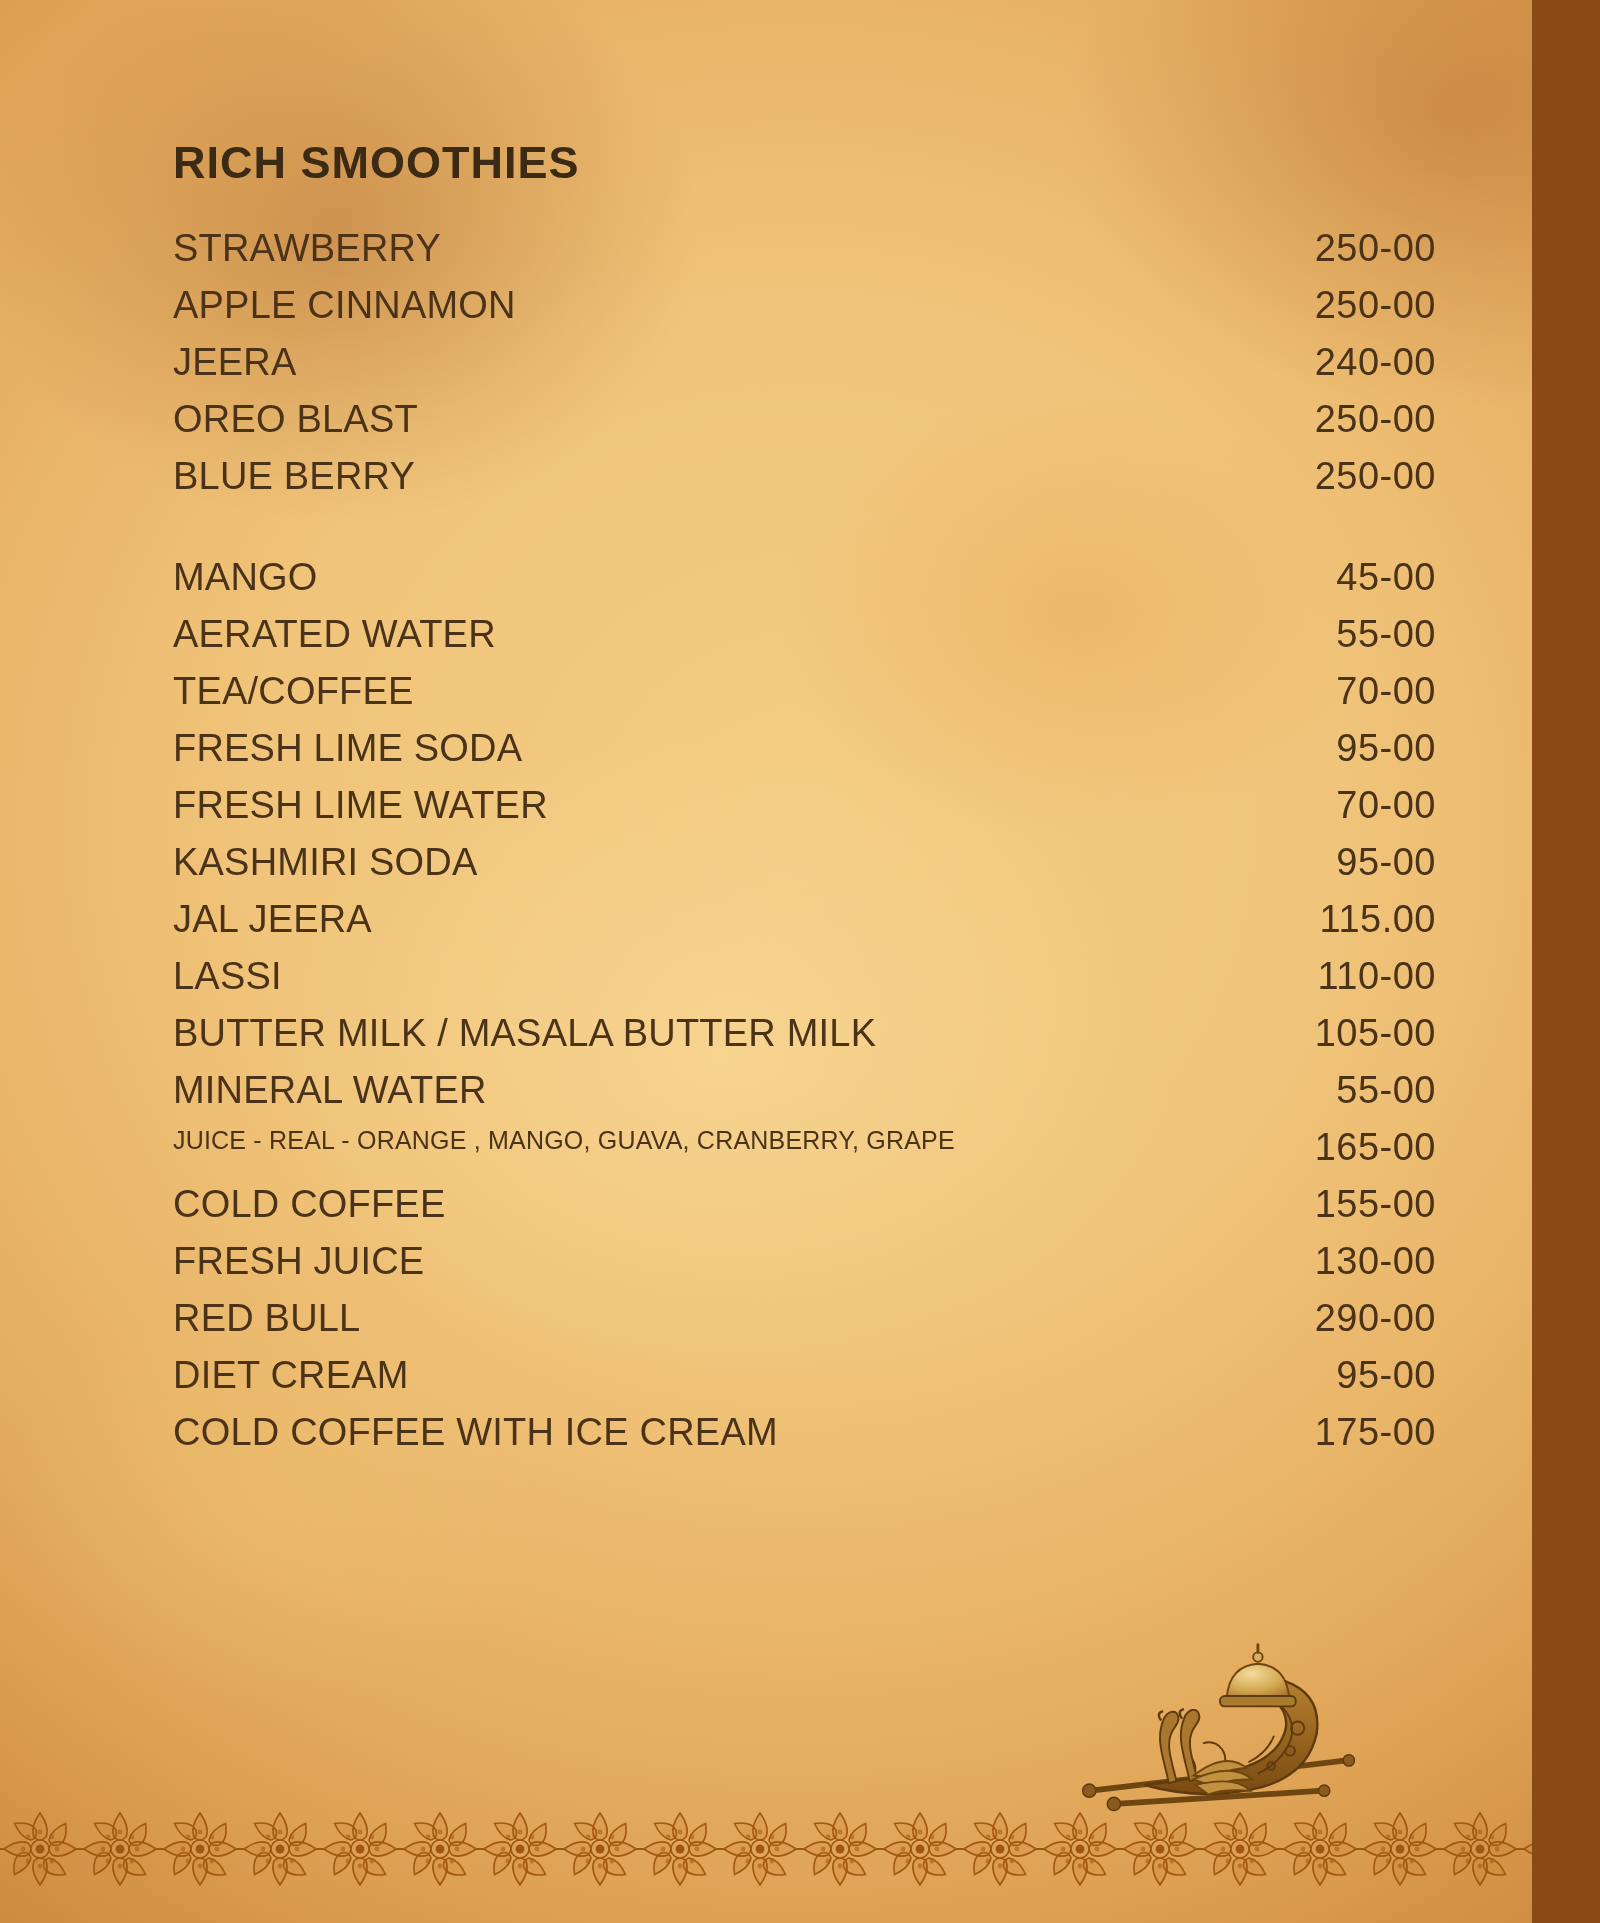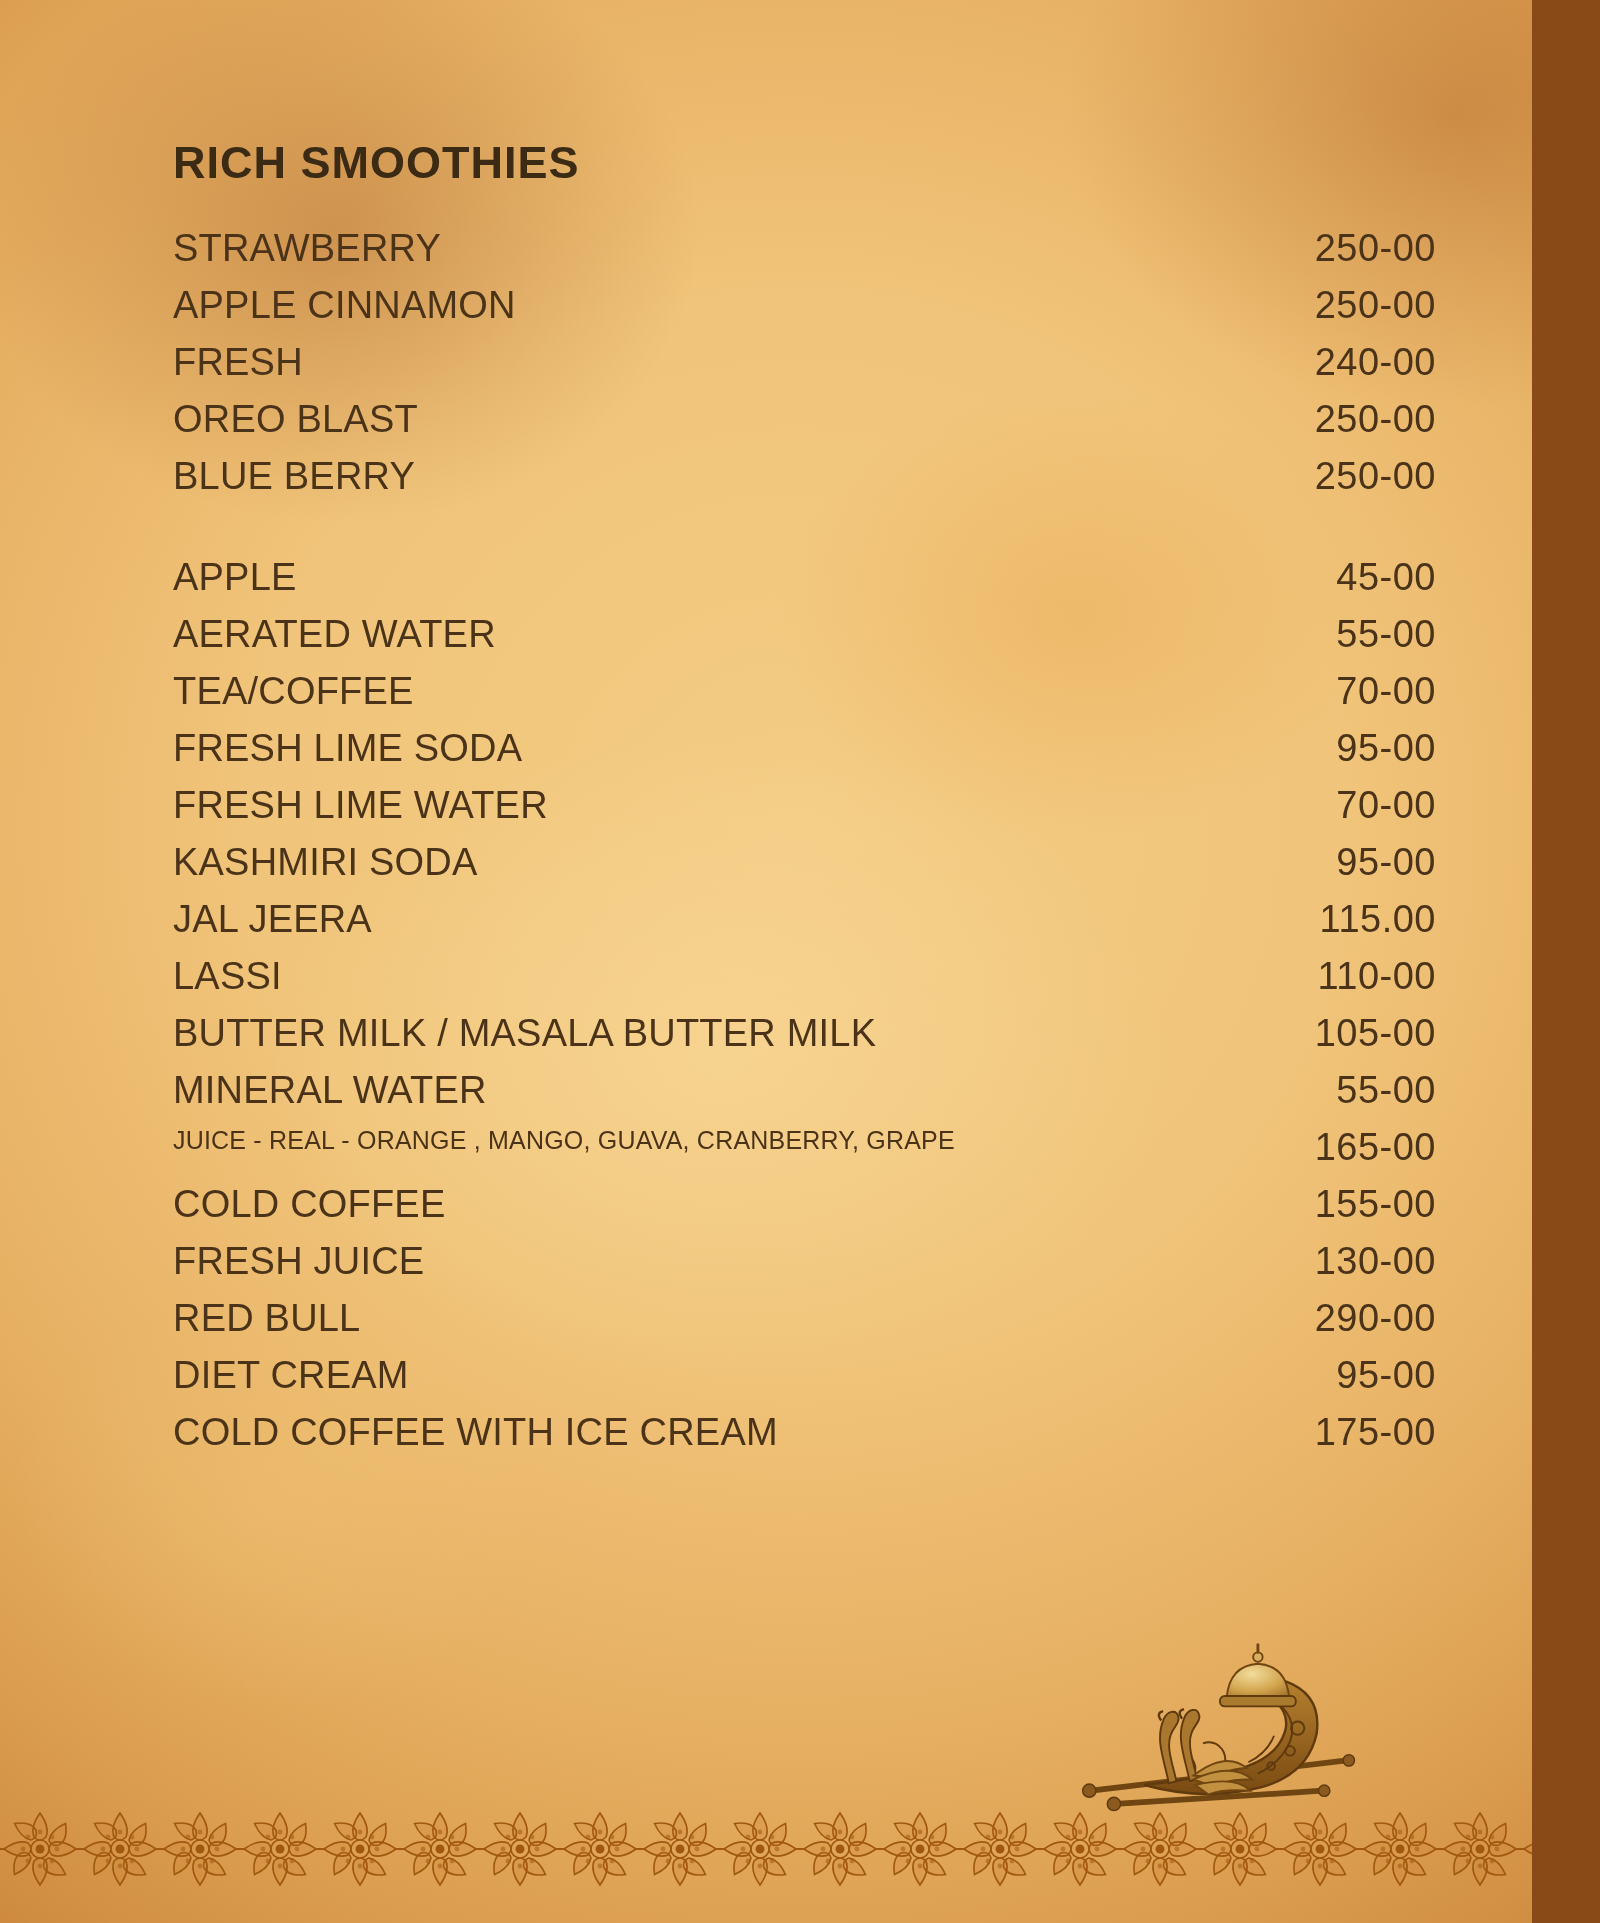--- a/index.html
+++ b/index.html
@@ -60,38 +60,38 @@
       <div class="rows">
         <div class="row">
           <span class="item-name">STRAWBERRY</span>
           <span class="item-price">250-00</span>
         </div>
         <div class="row">
           <span class="item-name">APPLE CINNAMON</span>
           <span class="item-price">250-00</span>
         </div>
         <div class="row">
-          <span class="item-name">FRESH</span>
+          <span class="item-name">JEERA</span>
           <span class="item-price">240-00</span>
         </div>
         <div class="row">
           <span class="item-name">OREO BLAST</span>
           <span class="item-price">250-00</span>
         </div>
         <div class="row">
           <span class="item-name">BLUE BERRY</span>
           <span class="item-price">250-00</span>
         </div>
       </div>
     </div>
 
     <div class="section section-others">
       <div class="rows">
         <div class="row">
-          <span class="item-name">APPLE</span>
+          <span class="item-name">MANGO</span>
           <span class="item-price">45-00</span>
         </div>
         <div class="row">
           <span class="item-name">AERATED WATER</span>
           <span class="item-price">55-00</span>
         </div>
         <div class="row">
           <span class="item-name">TEA/COFFEE</span>
           <span class="item-price">70-00</span>
         </div>

